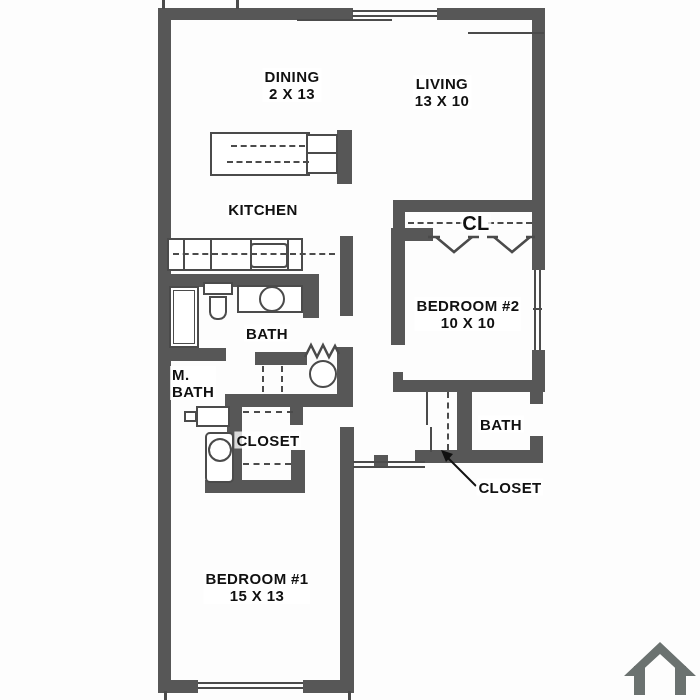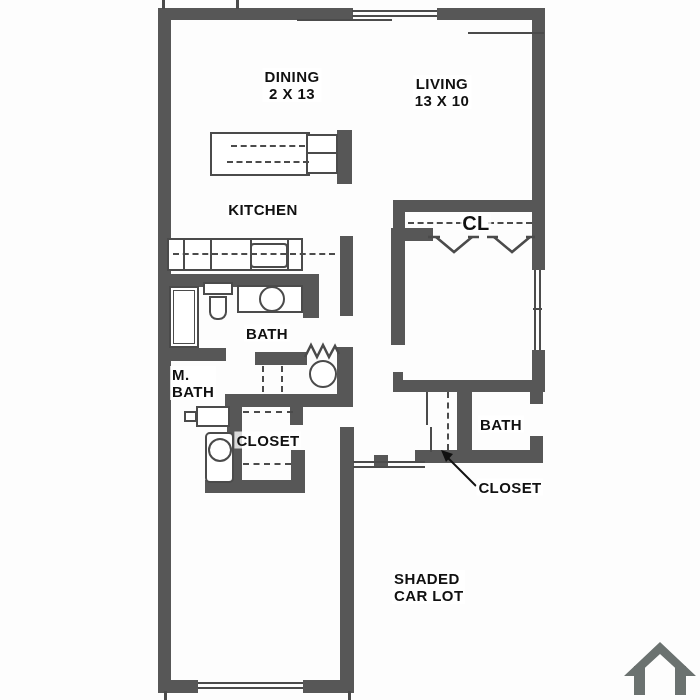--- a/index.html
+++ b/index.html
@@ -154,33 +154,37 @@
 
   <div class="lbl" style="left:442px;top:92px;">
     <div>LIVING</div>
     <div>13 X 10</div>
   </div>
 
   <div class="lbl" style="left:229px;top:209px;margin-left:34px;">KITCHEN</div>
 
   <div class="lbl" style="left:476px;top:223px;font-size:20px;">CL</div>
 
+  <div class="lbl" style="left:468px;top:314px;">
+    <div>BEDROOM #2</div>
+    <div>10 X 10</div>
+  </div>
 
   <div class="lbl" style="left:267px;top:333px;">BATH</div>
 
   <div class="lbl left" style="left:170px;top:383px;">
     <div>M.</div>
     <div>BATH</div>
   </div>
 
   <div class="lbl" style="left:268px;top:440px;">CLOSET</div>
 
   <div class="lbl" style="left:501px;top:424px;">BATH</div>
 
   <div class="lbl" style="left:510px;top:487px;">CLOSET</div>
 
+  <div class="lbl" style="left:257px;top:587px;">
+    <div>BEDROOM #1</div>
+    <div>15 X 13</div>
+  </div>
 
-  <div class="lbl left" style="left:392px;top:587px;">
-    <div>SHADED</div>
-    <div>CAR LOT</div>
-  </div>
 
 </div>
 
 </body></html>

